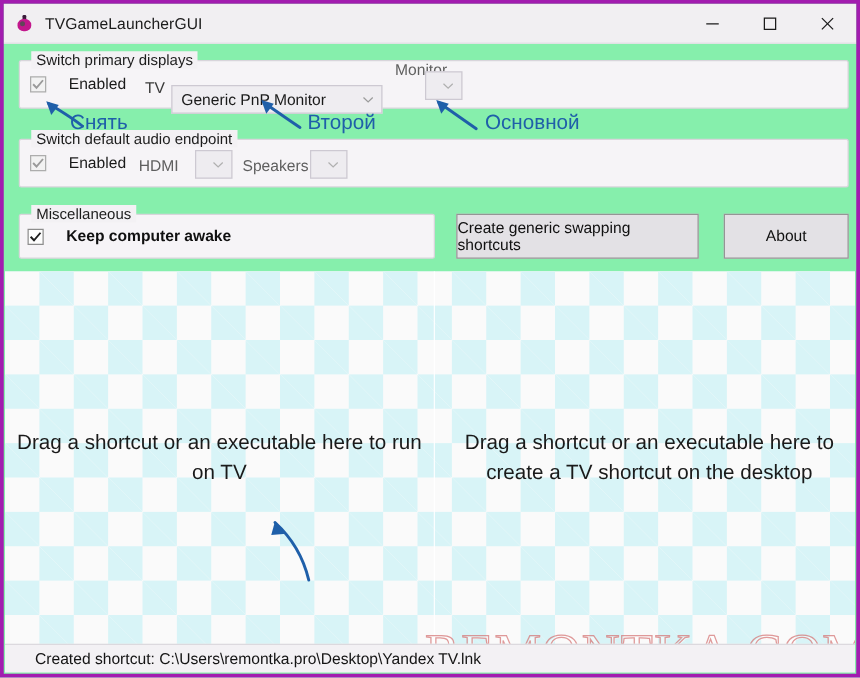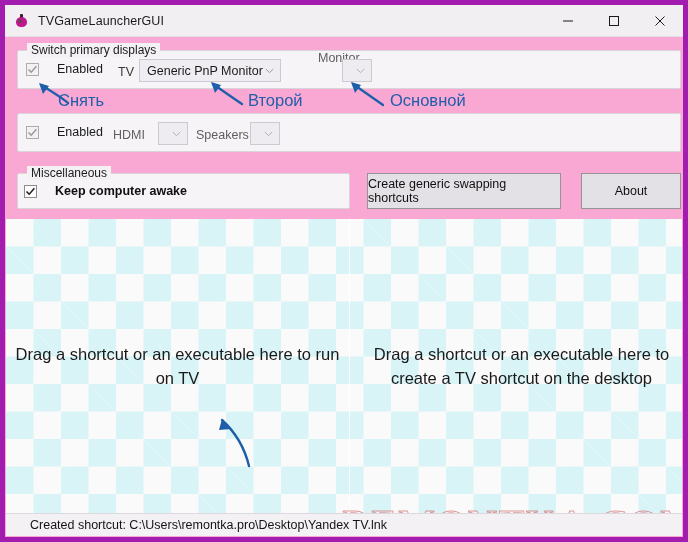--- a/index.html
+++ b/index.html
@@ -7,22 +7,22 @@
     width:688px;height:542px;
     font-family:"Liberation Sans","DejaVu Sans",sans-serif;
     font-size:12px;
     background:#ffffff;
     overflow:hidden;
   }
   .window{
     position:relative;
     width:688px;height:542px;
     box-sizing:border-box;
-    border:5px solid #a21caf;
-    background:#f9a8d4;
+    border:3px solid #a21caf;
+    background:#86efac;
     overflow:hidden;
   }
 
   
   .titlebar{
     position:relative;
     height:31px;
     background:#f1eff2;
     display:flex;align-items:center;
     border-bottom:1px solid #e3e0e6;
@@ -210,38 +210,39 @@
       <span class="box">
         <svg width="11" height="11" viewBox="0 0 11 11">
           <path d="M1.5 5.4 L4.2 8.2 L9.4 2.2" fill="none" stroke="#9a9a9a" stroke-width="1.5"></path>
         </svg>
       </span>
       <span class="lbl">Enabled</span>
     </div>
 
     <div class="flabel dark" style="position:absolute;left:100px;top:14px;">TV</div>
 
-    <div class="combo" style="position:absolute;left:121px;top:8px;width:142px;">
+    <div class="combo" style="position:absolute;left:121px;top:19px;width:169px;">
       <span class="ctext">Generic PnP Monitor</span>
       <svg class="carrow" viewBox="0 0 9 6">
         <path d="M0.8 1 L4.5 4.6 L8.2 1" fill="none" stroke="#9b9b9b" stroke-width="1"></path>
       </svg>
     </div>
 
     <div class="flabel" style="position:absolute;left:272px;top:0;margin-left:28px;">Monitor</div>
 
     <div class="combo empty" style="position:absolute;left:324px;top:8px;width:30px;">
       <span class="ctext"></span>
       <svg class="carrow" viewBox="0 0 9 6">
         <path d="M0.8 1 L4.5 4.6 L8.2 1" fill="none" stroke="#b0b0b0" stroke-width="1"></path>
       </svg>
     </div>
   </div>
 
   <div class="groupbox" style="left:12px;top:108px;width:664px;height:39px;">
+    <div class="gb-label">Switch default audio endpoint</div>
 
     <div class="cb disabled" style="position:absolute;left:8px;top:11px;">
       <span class="box">
         <svg width="11" height="11" viewBox="0 0 11 11">
           <path d="M1.5 5.4 L4.2 8.2 L9.4 2.2" fill="none" stroke="#9a9a9a" stroke-width="1.5"></path>
         </svg>
       </span>
       <span class="lbl">Enabled</span>
     </div>
 

